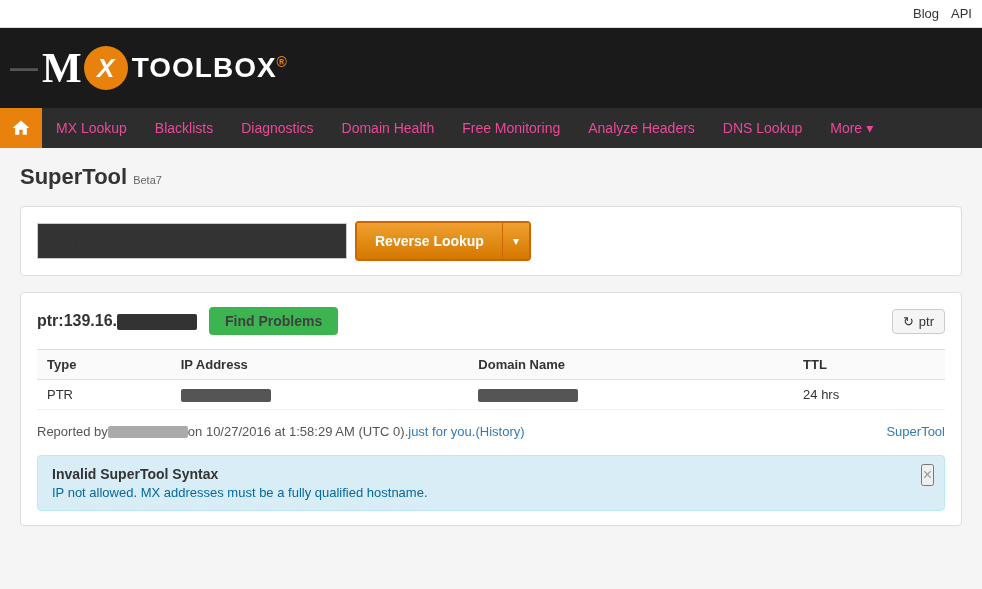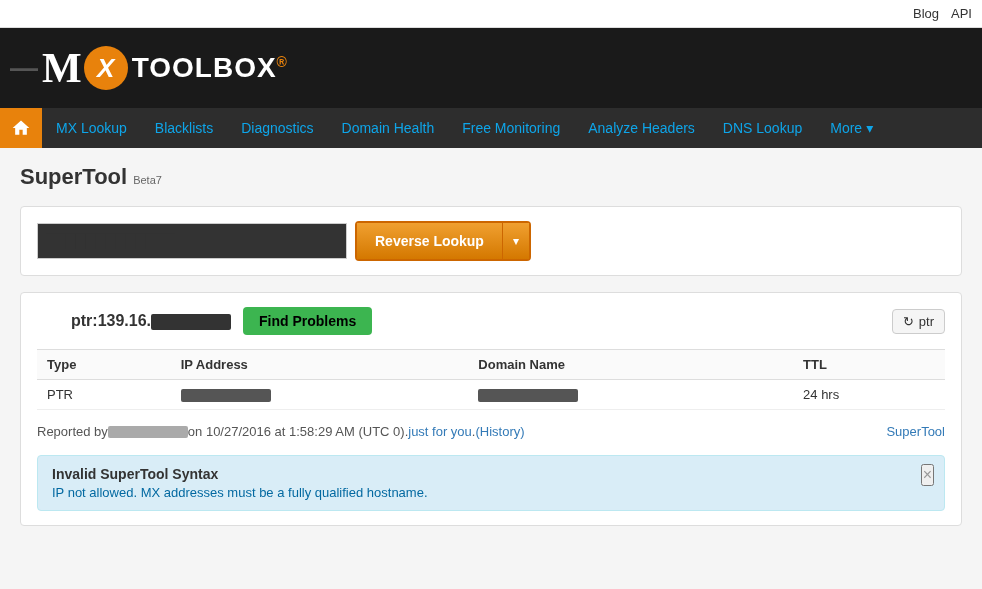--- a/index.html
+++ b/index.html
@@ -89,21 +89,21 @@
       background: #e8820c;
       width: 42px;
       height: 40px;
       display: flex;
       align-items: center;
       justify-content: center;
       cursor: pointer;
     }
     .nav-home svg { width: 20px; height: 20px; fill: #fff; }
     .nav-item {
-      color: #0ea5e9;
+      color: #ec4899;
       padding: 0 14px;
       height: 40px;
       display: flex;
       align-items: center;
       cursor: pointer;
       font-size: 14px;
       text-decoration: none;
       white-space: nowrap;
     }
     .nav-dropdown {
@@ -197,34 +197,33 @@
     }
     .results-title-group {
       display: flex;
       align-items: center;
       gap: 12px;
     }
     .ptr-label {
       font-size: 16px;
       font-weight: bold;
       color: #333;
-      margin-left: 34px;
     }
     .ptr-masked {
       display: inline-block;
       background: #333;
       color: #333;
       width: 80px;
       height: 16px;
       vertical-align: middle;
       border-radius: 2px;
     }
     .btn-find-problems {
       background: #3cb550;
-      color: #000000;
+      color: #404040;
       border: none;
       padding: 6px 16px;
       font-size: 14px;
       font-weight: bold;
       border-radius: 4px;
       cursor: pointer;
     }
     .refresh-btn {
       background: #f5f5f5;
       border: 1px solid #ccc;

